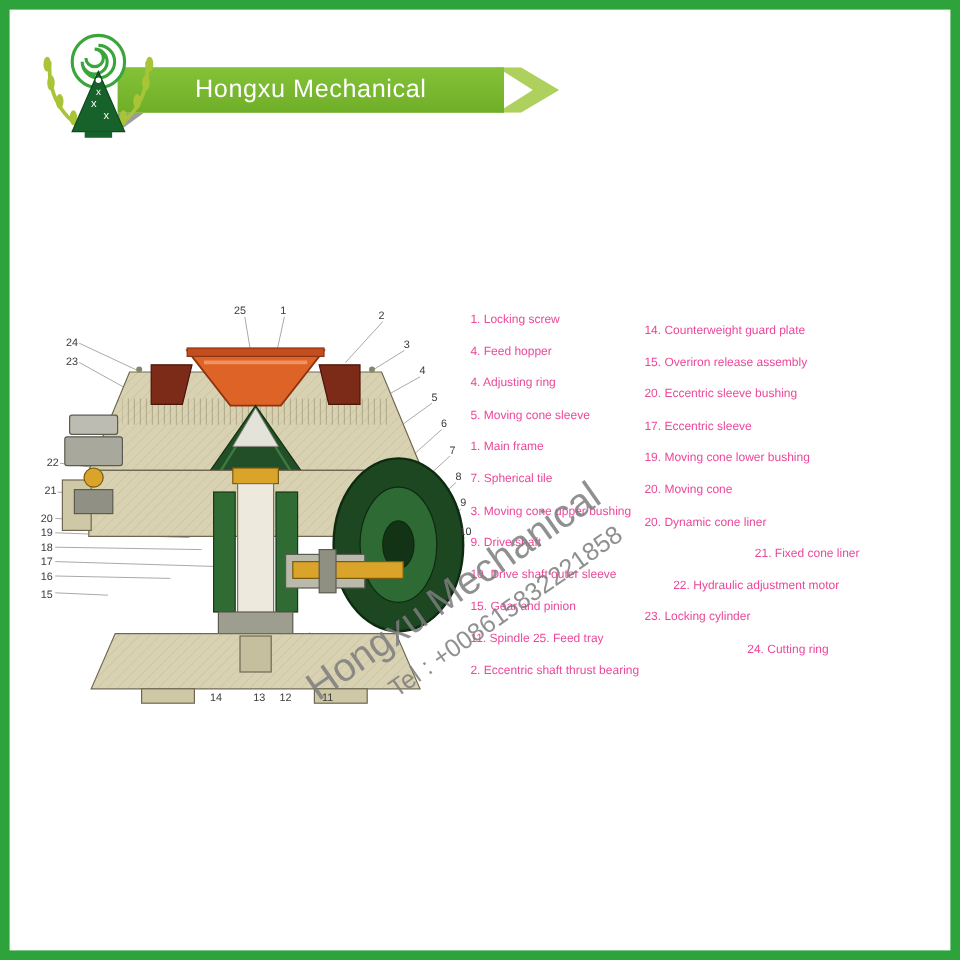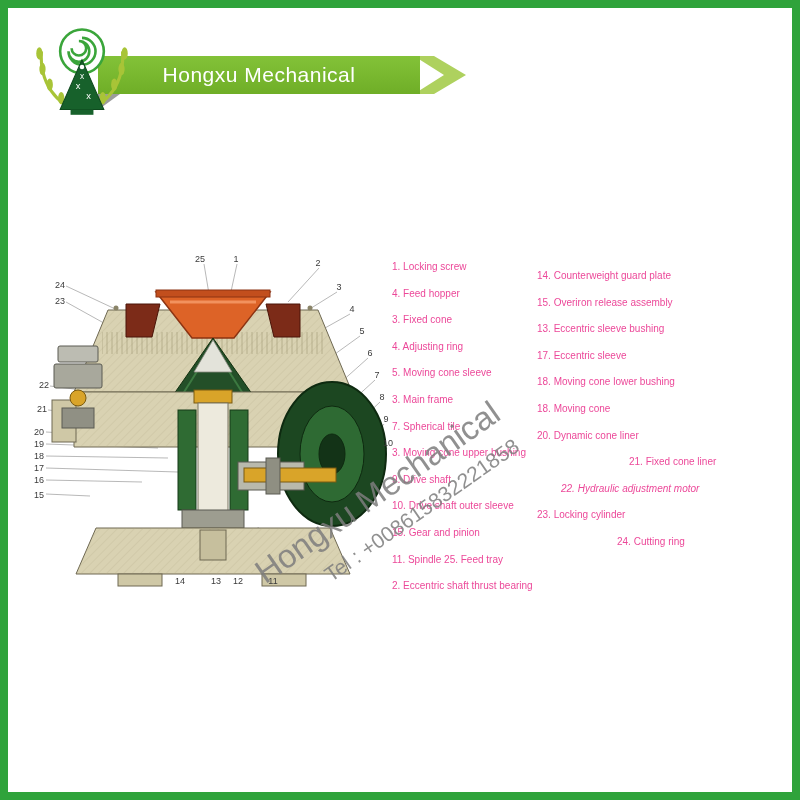--- a/index.html
+++ b/index.html
@@ -27,23 +27,23 @@
 
   
   .col { position:absolute; z-index:8; }
   .col-left  { left:392px; top:254px; }
   .col-right { left:537px; top:263px; }
   .part-item {
     display:block; height:26.6px; line-height:26.6px;
     font-size:10px; color:#ec4899; white-space:nowrap;
   }
   .col-right .part-item:nth-child(8)  { margin-left:92px; }  
-  .col-right .part-item:nth-child(9)  { margin-left:24px;font-style:italic; }  
+  .col-right .part-item:nth-child(9)  { margin-left:24px; }  
   .col-right .part-item:nth-child(10) { }  
-  .col-right .part-item:nth-child(11) { margin-left:80px; }  
+  .col-right .part-item:nth-child(11) { margin-left:60px;text-align:center; }  
 
   
   .watermark {
     position:absolute; left:248px; top:560px;
     transform:rotate(-35deg); transform-origin:0 0;
     z-index:20; color:rgba(125,125,125,0.85); pointer-events:none;
     white-space:nowrap;
   }
   .watermark .line1 { font-size:33px; }
   .watermark .line2 { font-size:21px; margin-left:55px; margin-top:9px; }
@@ -218,40 +218,39 @@
       <text class="callout" x="347" y="136">7</text>
       <text class="callout" x="352" y="158">8</text>
       <text class="callout" x="356" y="180">9</text>
       <text class="callout" x="358" y="204">10</text>
     </g>
   </svg>
 
   <div class="col col-left">
     <span class="part-item">1. Locking screw</span>
     <span class="part-item">4. Feed hopper</span>
-    <span class="part-item">3. Fixed cone</span>
     <span class="part-item">4. Adjusting ring</span>
     <span class="part-item">5. Moving cone sleeve</span>
-    <span class="part-item">3. Main frame</span>
+    <span class="part-item">1. Main frame</span>
     <span class="part-item">7. Spherical tile</span>
     <span class="part-item">3. Moving cone upper bushing</span>
     <span class="part-item">9. Drive shaft</span>
     <span class="part-item">10. Drive shaft outer sleeve</span>
     <span class="part-item">15. Gear and pinion</span>
     <span class="part-item">11. Spindle 25. Feed tray</span>
     <span class="part-item">2. Eccentric shaft thrust bearing</span>
   </div>
 
   <div class="col col-right">
     <span class="part-item">14. Counterweight guard plate</span>
     <span class="part-item">15. Overiron release assembly</span>
-    <span class="part-item">13. Eccentric sleeve bushing</span>
+    <span class="part-item">20. Eccentric sleeve bushing</span>
     <span class="part-item">17. Eccentric sleeve</span>
-    <span class="part-item">18. Moving cone lower bushing</span>
-    <span class="part-item">18. Moving cone</span>
+    <span class="part-item">19. Moving cone lower bushing</span>
+    <span class="part-item">20. Moving cone</span>
     <span class="part-item">20. Dynamic cone liner</span>
     <span class="part-item">21. Fixed cone liner</span>
     <span class="part-item">22. Hydraulic adjustment motor</span>
     <span class="part-item">23. Locking cylinder</span>
     <span class="part-item">24. Cutting ring</span>
   </div>
 
   <div class="watermark">
     <div class="line1">Hongxu Mechanical</div>
     <div class="line2">Tel : +008615832221858</div>

